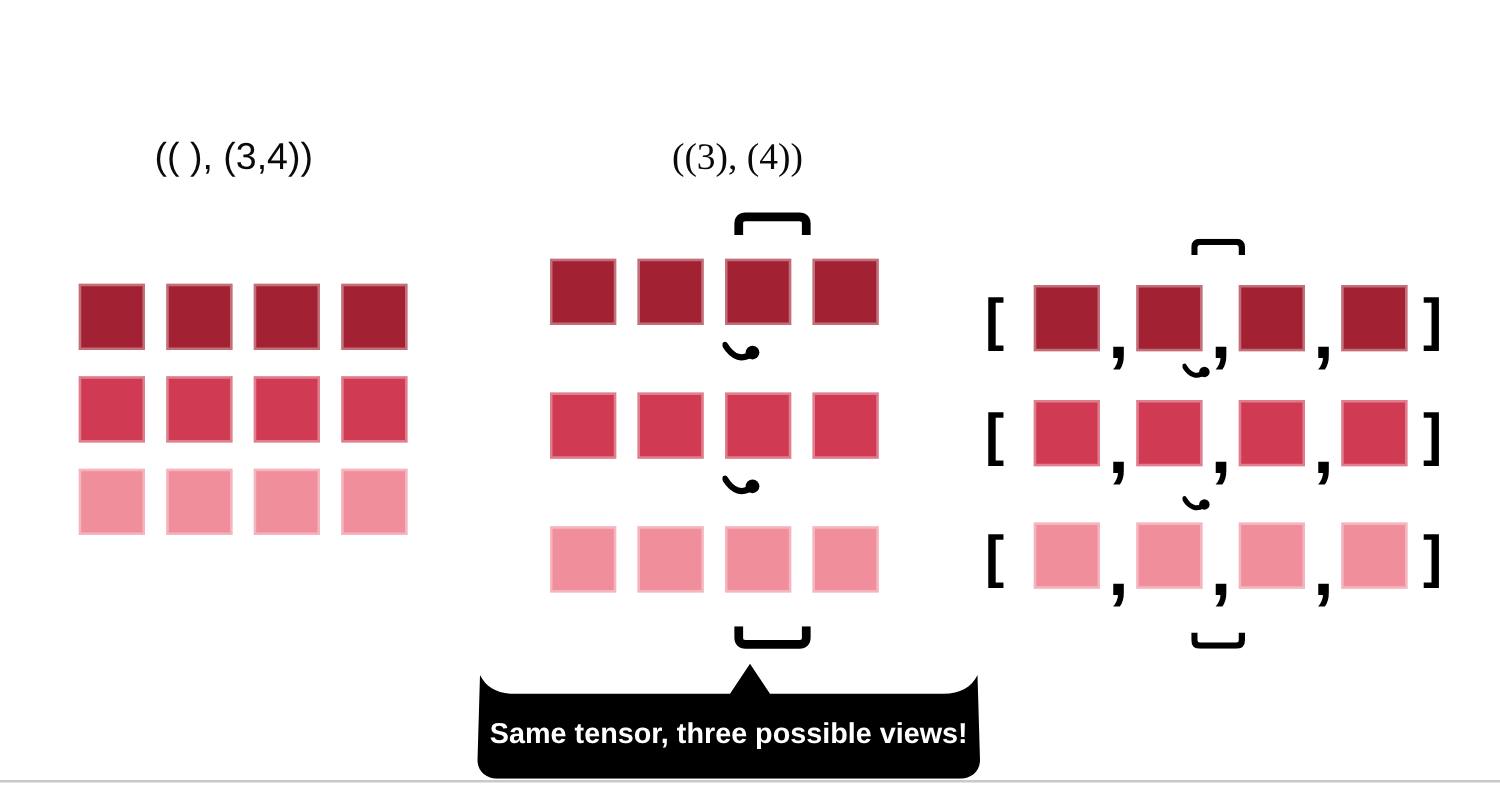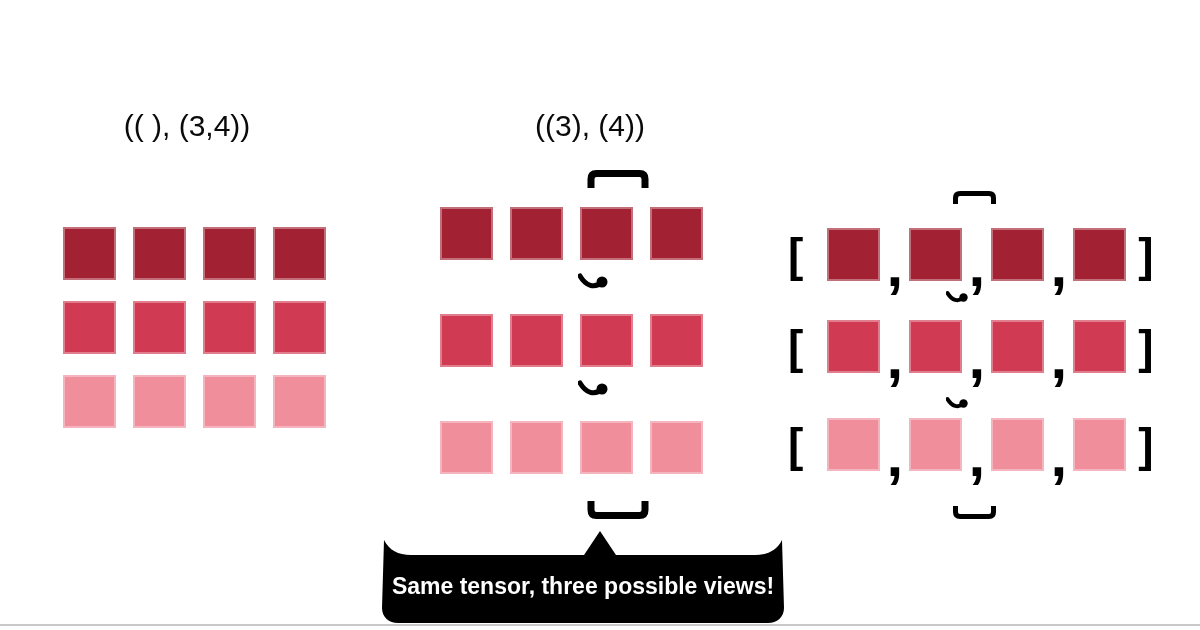--- a/index.html
+++ b/index.html
@@ -6,21 +6,21 @@
   .canvas {
     position:relative; width:1200px; height:630px; background:#ffffff;
     font-family:"Liberation Sans", sans-serif; overflow:hidden;
   }
   
   .title {
     position:absolute; top:74px; font-size:30px; color:#0a0a0a;
     text-align:center; white-space:nowrap;margin-top:35px;
   }
   .t-left  { left:55px;  width:264px; }
-  .t-mid   { left:440px; width:300px; }
+  .t-mid   { left:440px; width:300px;font-family:Liberation Serif, serif; }
   .t-right { left:790px; width:366px; }
 
   
   .cell {
     width:53px; height:53px; box-sizing:border-box;
     border:2px solid rgba(255,255,255,0.35);
     flex:0 0 auto;
   }
 
   

